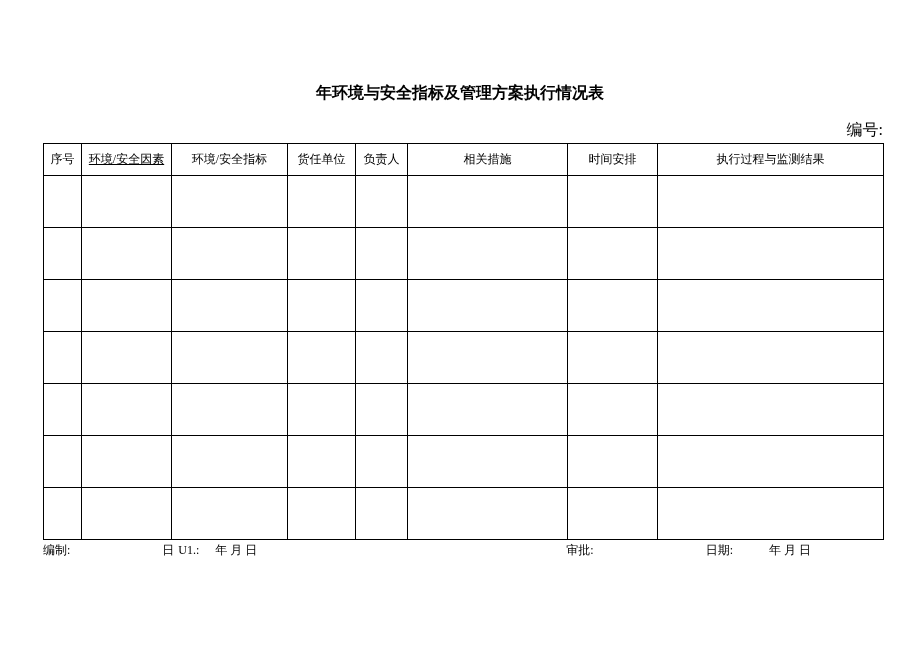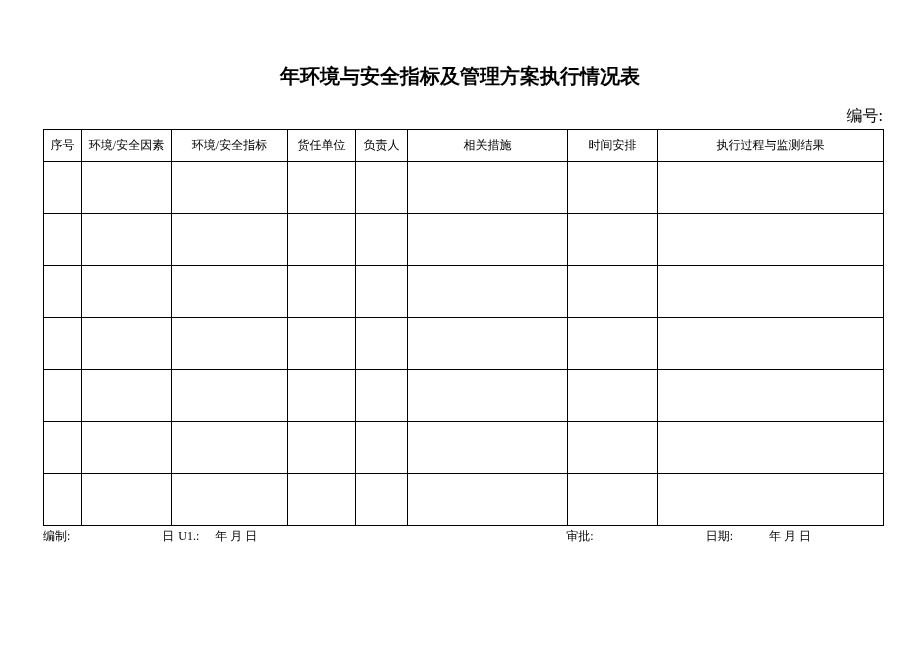--- a/index.html
+++ b/index.html
@@ -9,23 +9,23 @@
     }
     body {
       background: #ffffff;
       font-family: "SimSun", "宋体", serif;
       width: 920px;
       height: 651px;
       position: relative;
     }
     .page-title {
       text-align: center;
-      font-size: 20px;
+      font-size: 16px;
       font-weight: bold;
-      padding-top: 63px;
+      padding-top: 83px;
       padding-bottom: 16px;
       font-family: "SimHei", "黑体", sans-serif;
     }
     .doc-number {
       text-align: right;
       font-size: 16px;
       padding-right: 37px;
       padding-bottom: 2px;
     }
     .main-table {
@@ -43,21 +43,21 @@
       text-align: center;
       vertical-align: middle;
     }
     .main-table th {
       height: 32px;
     }
     .main-table td {
       height: 52px;
     }
     .col-seq { width: 38px; }
-    .col-factor { width: 90px; }
+    .col-factor { width: 90px; text-decoration: underline; }
     .col-indicator { width: 116px; }
     .col-unit { width: 68px; }
     .col-person { width: 52px; }
     .col-measure { width: 160px; }
     .col-time { width: 90px; }
     .col-result { width: 226px; }
     .footer-row {
       margin-left: 43px;
       width: 840px;
       font-size: 12px;

